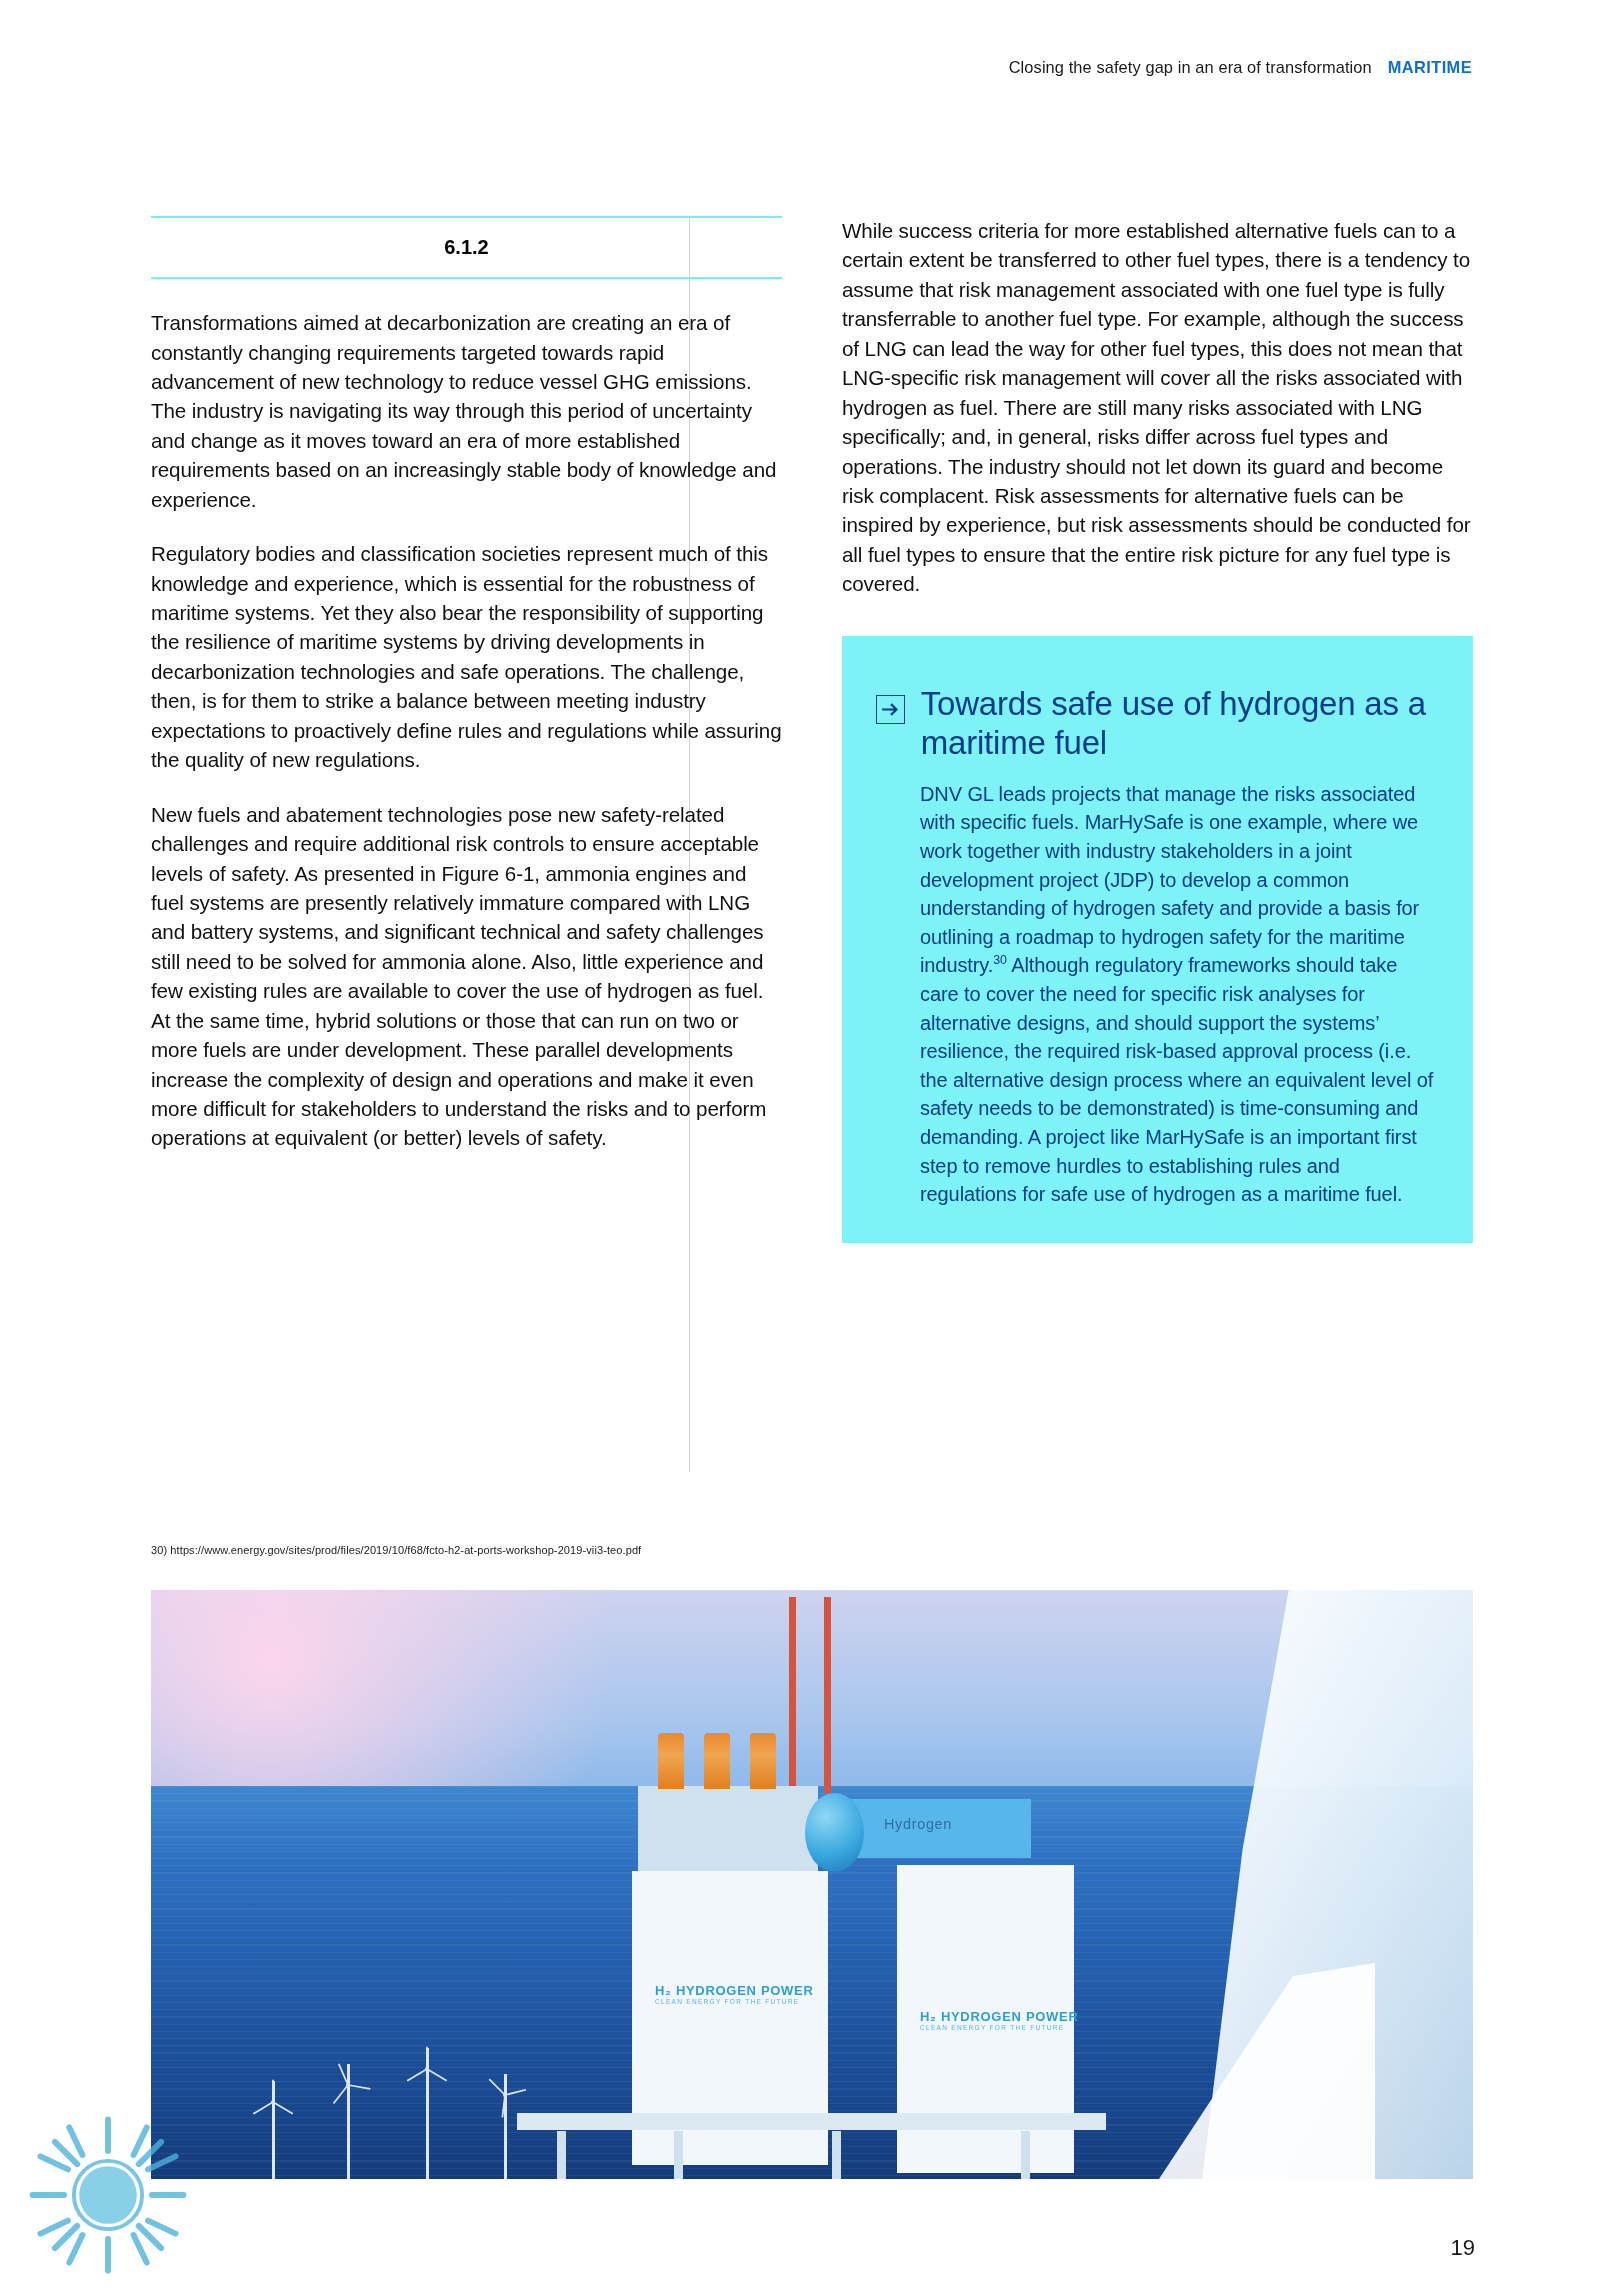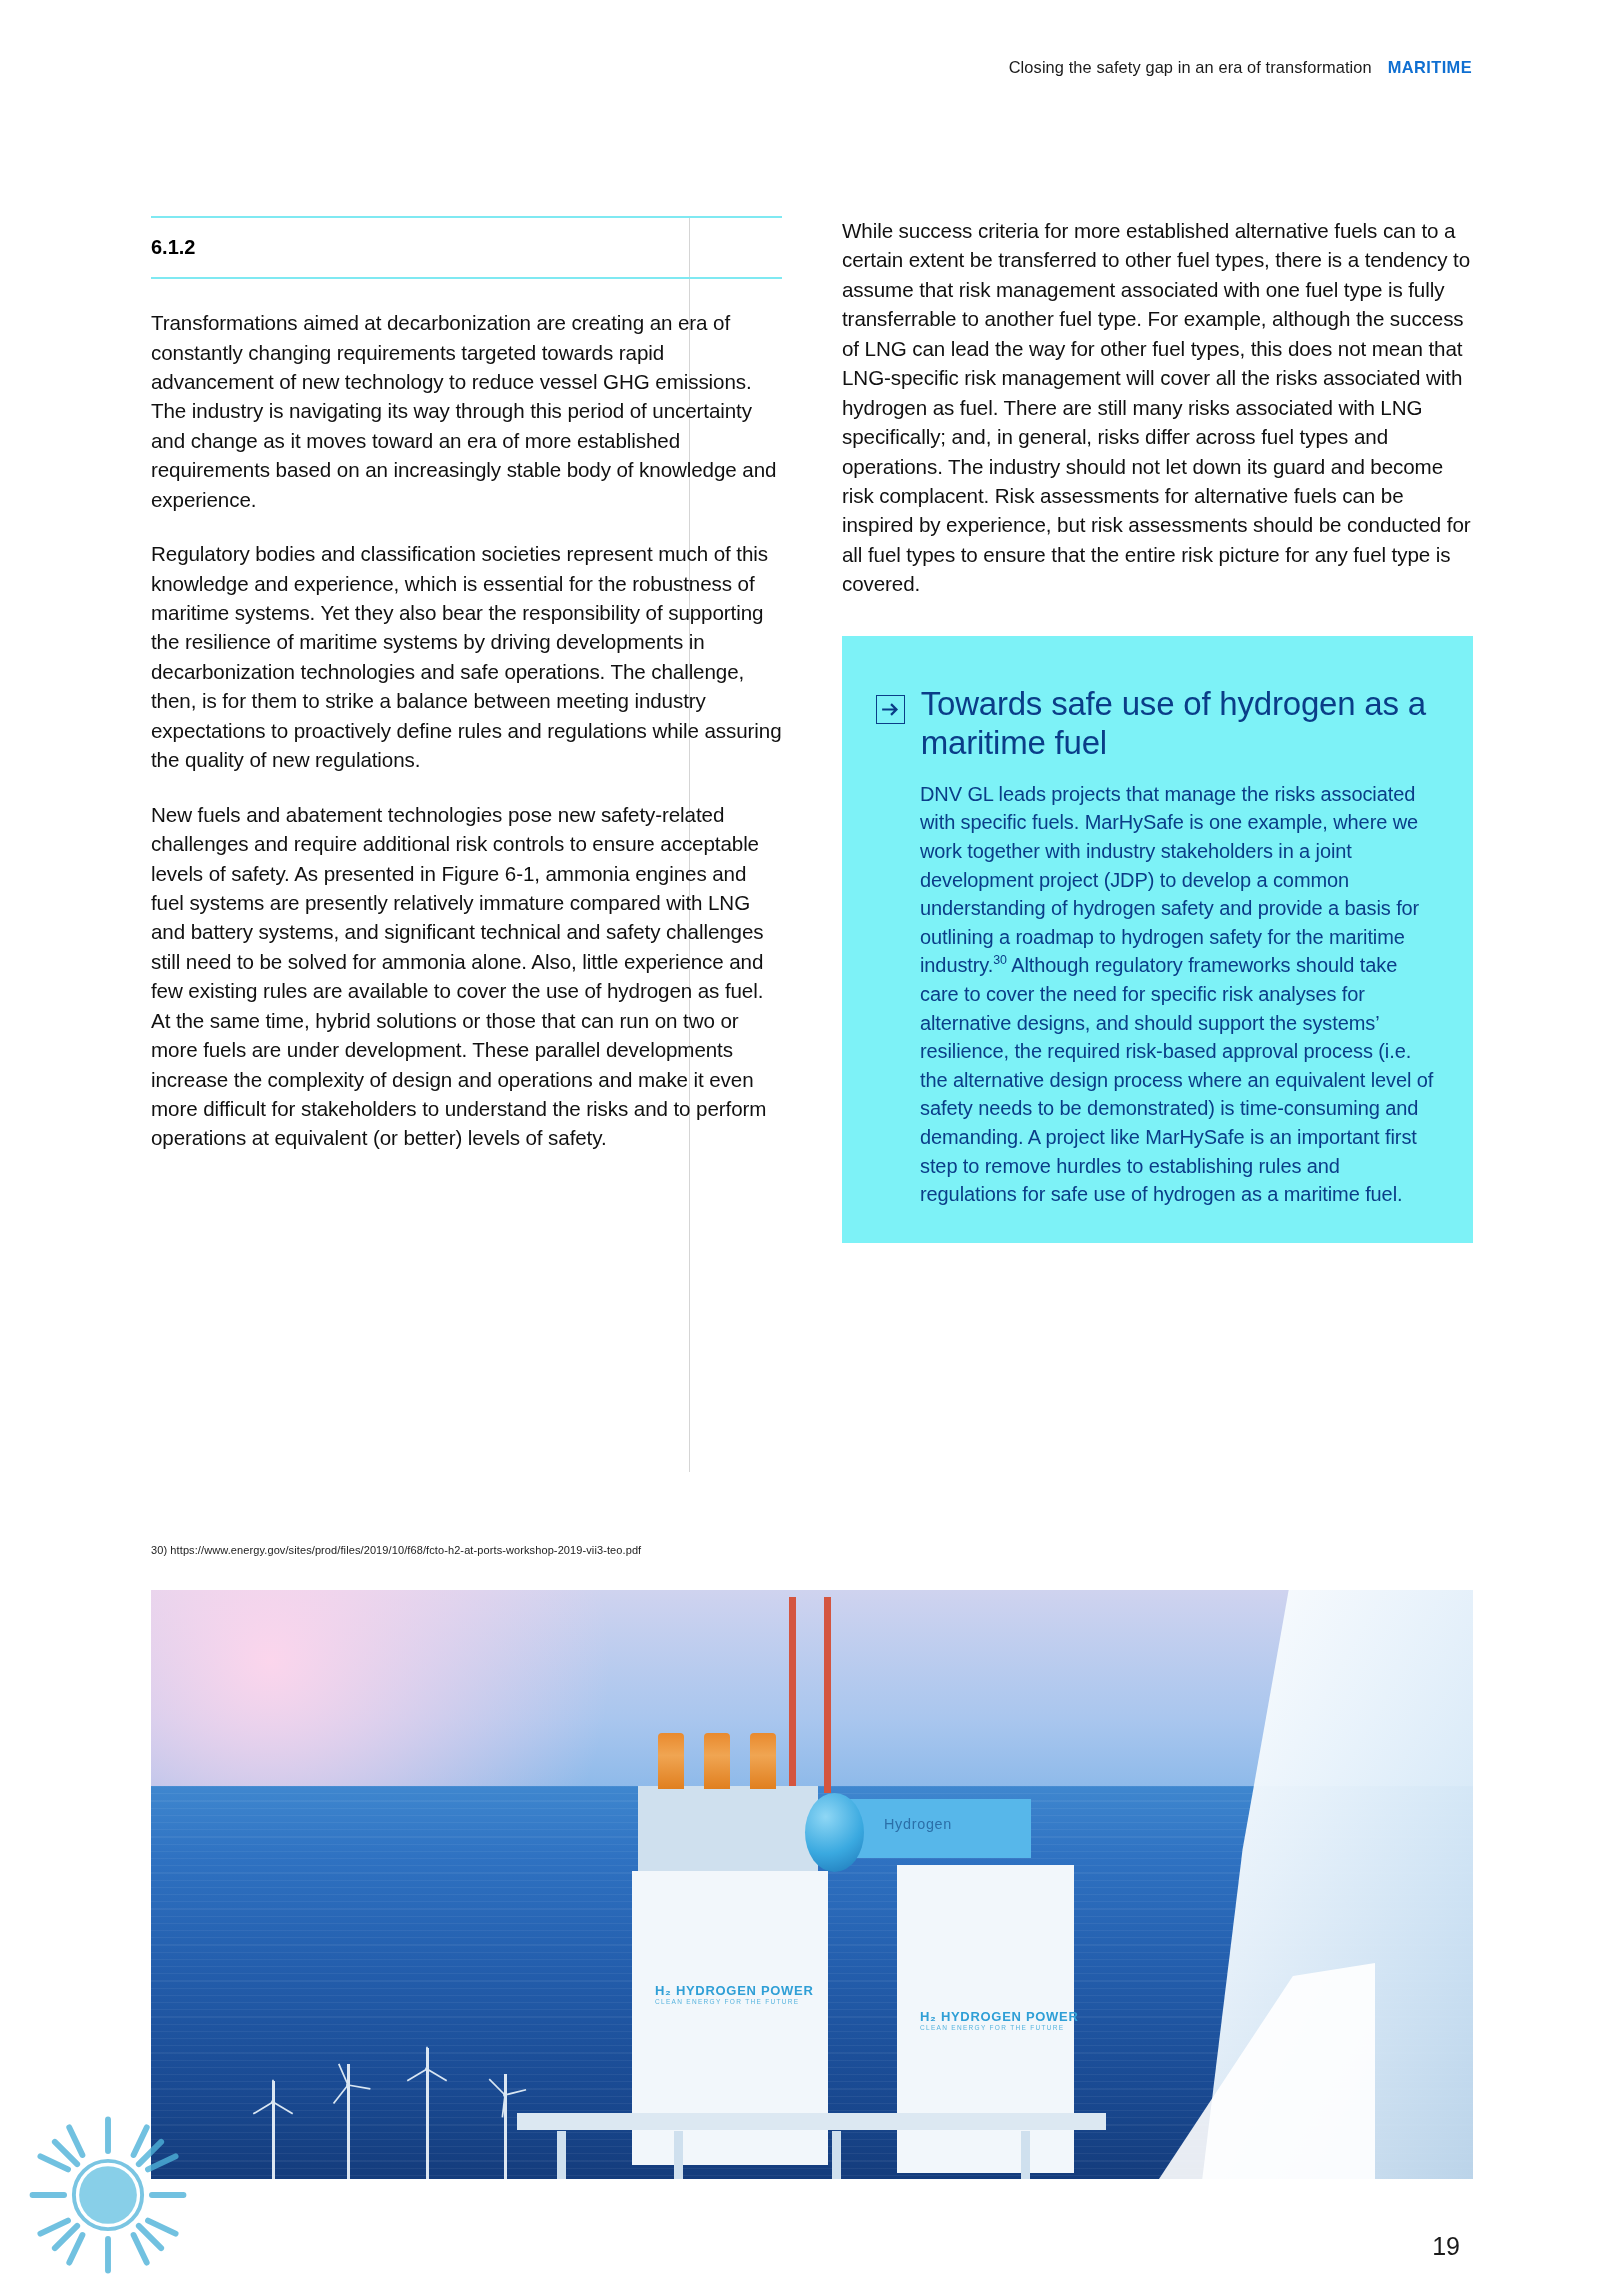--- a/index.html
+++ b/index.html
@@ -57,20 +57,21 @@
   .section-head {
     border-top: 2.6px solid #7fe9f2;
     border-bottom: 2.6px solid #7fe9f2;
     padding: 15.7px 0 17px 0;
     margin-bottom: 29px;
   }
   .section-head-row {
     display: flex;
     gap: 30px;
     align-items: center;
+    flex-direction: column;
   }
   .section-num {
     font-size: 20px;
     font-weight: 700;
     line-height: 1.32;
     white-space: nowrap;
   }
   .section-title {
     font-size: 20px;
     font-weight: 700;
@@ -275,23 +276,23 @@
     font-weight: 700;
     letter-spacing: 1.3px;
     color: rgba(86, 186, 222, 0.62);
     -webkit-text-stroke: 2px rgba(70, 170, 210, 0.75);
     line-height: 1;
   }
 
   
   .page-number {
     position: absolute;
-    right: 163px;
+    right: 148px;
     bottom: 34px;
-    font-size: 25px;
+    font-size: 22px;
     color: #1b1b1b;
   }
 </style>
 </head>
 <body>
 
 <div class="header">
   <span class="header-title">Closing the safety gap in an era of transformation</span>
   <span class="header-brand">MARITIME</span>
 </div>

